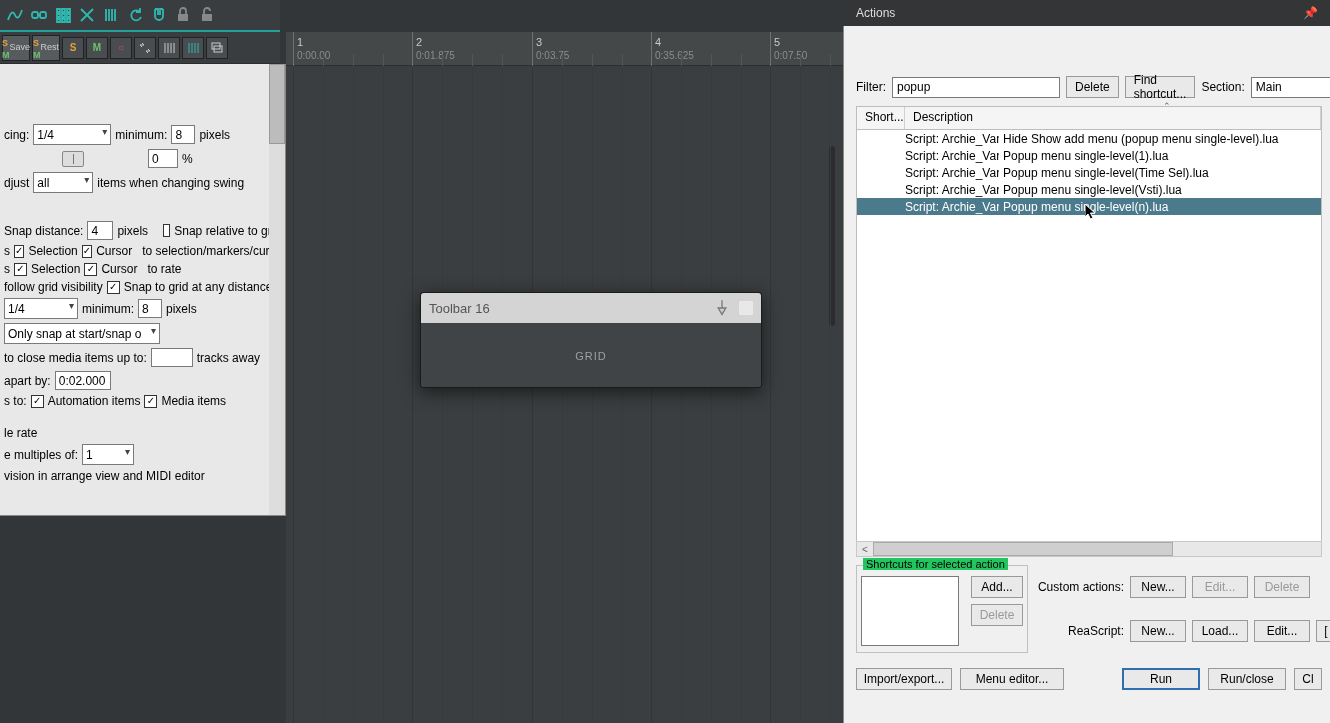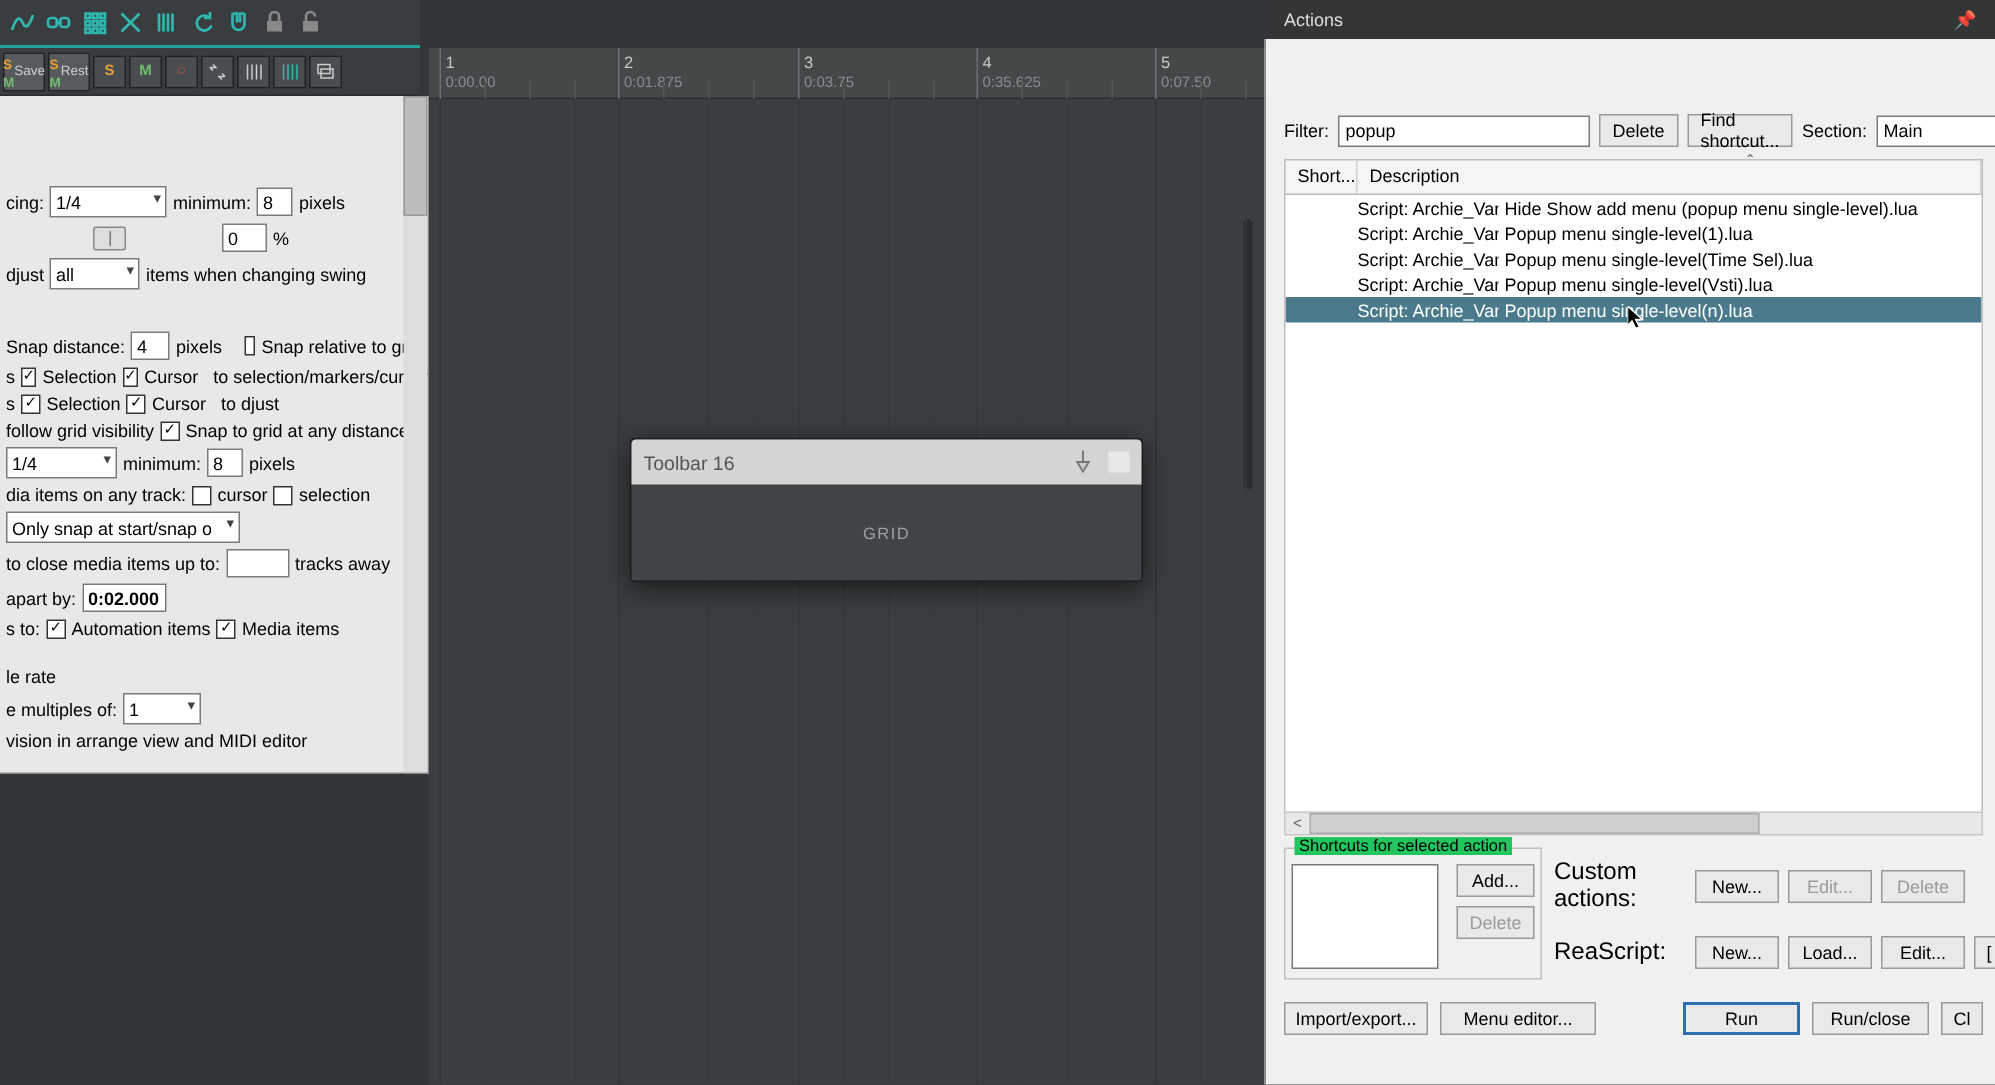--- a/index.html
+++ b/index.html
@@ -78,21 +78,21 @@
 .hscroll .arrow{width:16px;text-align:center;font-size:10px;color:#666}
 .hscroll .thumb{height:14px;width:300px;background:#cfcfcf;border:1px solid #aaa}
 
 .shortcuts-group{position:absolute;left:12px;bottom:70px;width:172px;height:88px;border:1px solid #c0c0c0;padding:4px}
 .shortcuts-group .legend{position:absolute;top:-8px;left:6px;background:#22c55e;padding:0 3px;font-size:11px}
 .shortcuts-group .listbox{position:absolute;left:4px;top:10px;width:98px;height:70px;background:#fff;border:1px solid #7a7a7a}
 .shortcuts-group .btns{position:absolute;right:4px;top:10px;display:flex;flex-direction:column;gap:6px}
 
 .mid-col{position:absolute;left:192px;bottom:70px;height:88px;display:flex;flex-direction:column;justify-content:space-around}
 .mid-col .row{display:flex;align-items:center;gap:6px}
-.mid-col .lbl{width:88px;text-align:left;font-size:16px}
+.mid-col .lbl{width:88px;text-align:right;font-size:12px}
 
 .bottom-row{position:absolute;left:12px;right:8px;bottom:30px;height:28px;display:flex;align-items:center;gap:8px}
 .bottom-row .spacer{flex:1}
 .run-btn{border:2px solid #2f6fb0}
 
 .disabled{color:#9a9a9a!important}
 .act-btn.disabled{color:#9a9a9a}
 
 .cursor-img{position:absolute;width:12px;height:18px;pointer-events:none}
 .cursor-img svg{width:12px;height:18px}
@@ -235,51 +235,44 @@
     <span class="lp-chk checked"></span>
       <span>Cursor</span>
     <span style="margin-left:6px">to selection/markers/cursor</span>
   </div>
   <div class="lp-row">
     <span>s</span>
     <span class="lp-chk checked"></span>
       <span>Selection</span>
     <span class="lp-chk checked"></span>
       <span>Cursor</span>
-    <span style="margin-left:6px">to djust</span>
+    <span style="margin-left:6px">to rate</span>
   </div>
   <div class="lp-row">
     <span>follow grid visibility</span>
     <span class="lp-chk checked"></span>
     <span>Snap to grid at any distance</span>
   </div>
   <div class="lp-row">
     <span class="sel-wrap"><input class="lp-select" style="width: 74px;" value="1/4"></span>
     <span>minimum:</span>
     <input class="lp-input" style="width: 24px;" value="8">
     <span>pixels</span>
   </div>
   <div class="lp-row">
-    <span>dia items on any track:</span>
-    <span class="lp-chk"></span>
-      <span>cursor</span>
-    <span class="lp-chk"></span>
-      <span>selection</span>
-  </div>
-  <div class="lp-row">
     <span class="sel-wrap"><input class="lp-select" style="width: 156px;" value="Only snap at start/snap offset"></span>
   </div>
   <div class="lp-row">
     <span>to close media items up to:</span>
     <input class="lp-input" style="width: 28px; padding-left: 37px;" value="10">
     <span>tracks away</span>
   </div>
   <div class="lp-row">
     <span>apart by:</span>
-    <input class="lp-input" style="width: 56px; font-weight: bold;" value="0:02.000">
+    <input class="lp-input" style="width: 56px;" value="0:02.000">
   </div>
   <div class="lp-row">
     <span>s to:</span>
     <span class="lp-chk checked"></span>
       <span>Automation items</span>
     <span class="lp-chk checked"></span>
       <span>Media items</span>
   </div>
   <div style="height:10px"></div>
   <div class="lp-row">

